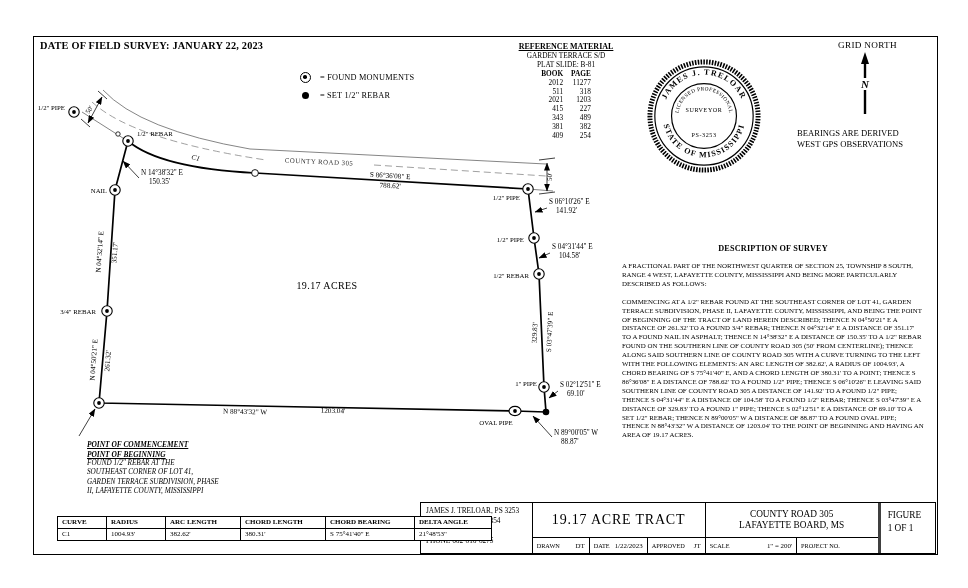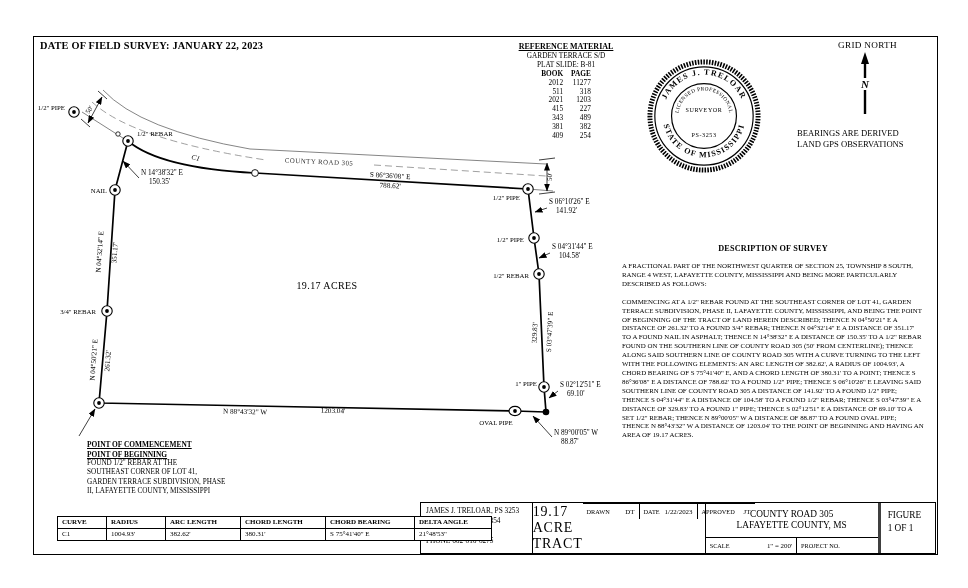--- a/index.html
+++ b/index.html
@@ -29,32 +29,32 @@
   .gridnorth{left:825px;top:40px;width:85px;text-align:center;font-size:9.2px;letter-spacing:.3px;}
   .bearingsnote{left:797px;top:128px;width:142px;text-align:left;font-size:8.6px;line-height:11px;}
 
   
   .descr{left:622px;top:196px;width:302px;margin-top:48px;}
   .descr .dtitle{text-align:center;font-size:8.2px;font-weight:bold;margin-bottom:9px;letter-spacing:.2px;}
   .descr p{margin:0;font-size:6.9px;line-height:8.9px;text-align:left;}
   .descr p + p{margin-top:9px;}
 
   
-  .poc{left:87px;top:440px;width:190px;}
+  .poc{left:87px;top:440px;width:190px;font-style:italic;}
   .poc .ptitle{font-size:7.4px;font-weight:bold;text-decoration:underline;line-height:9.6px;}
   .poc .pline{font-size:7.2px;line-height:9.2px;}
 
   
   .cert{left:424px;top:477px;width:512px;font-size:8px;line-height:10.2px;}
 
   
   .tblock{left:420px;top:502px;width:516px;height:52px;border:1.5px solid #000;display:flex;box-sizing:border-box;background:#fff;}
   .tb-col{box-sizing:border-box;height:100%;}
   .tb-surveyor{width:113px;border-right:1px solid #000;padding:3px 0 0 5px;font-size:7.3px;line-height:10px;}
-  .tb-mid{width:172px;display:flex;}
+  .tb-mid{width:172px;display:flex;flex-direction:column;}
   .tb-tract{flex:1;display:flex;align-items:center;justify-content:center;font-size:14px;letter-spacing:.8px;}
   .tb-row{height:16px;border-top:1px solid #000;display:flex;box-sizing:border-box;}
   .tb-cell{display:flex;align-items:center;justify-content:space-between;padding:0 4px;box-sizing:border-box;border-right:1px solid #000;}
   .tb-cell:last-child{border-right:none;}
   .tb-lab{font-size:6.3px;}
   .tb-val{font-size:6.9px;}
   .tb-loc{width:173px;border-left:1px solid #000;display:flex;flex-direction:column;box-sizing:border-box;}
   .tb-locname{flex:1;display:flex;flex-direction:column;align-items:center;justify-content:center;font-size:9.3px;line-height:11.5px;}
   .tb-fig{width:58px;border-left:3px solid #404040;padding:6px 0 0 7px;font-size:9.3px;line-height:13px;box-sizing:border-box;}
 
@@ -200,20 +200,30 @@
     <text class="t72" x="554" y="435">N 89°00'05" W</text>
     <text class="t72" x="561" y="444">88.87'</text>
     <text class="t72" text-anchor="middle" transform="translate(245,414) rotate(1.1)">N 88°43'32" W</text>
     <text class="t72" text-anchor="middle" transform="translate(333,413) rotate(1.1)">1203.04'</text>
 
     <text class="t10" x="327" y="289" text-anchor="middle">19.17 ACRES</text>
   </svg>
 
   <div class="abs date-line">DATE OF FIELD SURVEY: JANUARY 22, 2023</div>
 
+  <div class="abs legend">
+    <div class="legend-row">
+      <span class="fm-icon"></span>
+      <span class="legend-label">= FOUND MONUMENTS</span>
+    </div>
+    <div class="legend-row" style="margin-top:3px;">
+      <span class="sm-icon"></span>
+      <span class="legend-label">= SET 1/2" REBAR</span>
+    </div>
+  </div>
 
   <div class="abs refmat">
     <div class="rtitle">REFERENCE MATERIAL</div>
     <div class="rline">GARDEN TERRACE S/D</div>
     <div class="rline">PLAT SLIDE: B-81</div>
     <table class="reftable">
       <tbody>
           <tr>
             <td class="rh">BOOK</td>
             <td class="rh">PAGE</td>
@@ -268,21 +278,21 @@
 
   <div class="abs gridnorth">GRID NORTH</div>
   <svg class="abs" style="left:852px;top:52px;" width="26" height="66" viewBox="0 0 26 66">
     <polygon points="13,0 9,12 17,12" fill="#000"></polygon>
     <line x1="13" y1="11" x2="13" y2="62" stroke="#000" stroke-width="2.4"></line>
     <rect x="6" y="26" width="14" height="12" fill="#fff"></rect>
     <text x="13" y="36" text-anchor="middle" font-size="11" font-style="italic" font-weight="bold">N</text>
   </svg>
   <div class="abs bearingsnote">
     <div>BEARINGS ARE DERIVED</div>
-    <div>LAND GPS OBSERVATIONS</div>
+    <div>WEST GPS OBSERVATIONS</div>
   </div>
 
   <div class="abs descr">
     <div class="dtitle">DESCRIPTION OF SURVEY</div>
     <p>A FRACTIONAL PART OF THE NORTHWEST QUARTER OF SECTION 25, TOWNSHIP 8 SOUTH, RANGE 4 WEST, LAFAYETTE COUNTY, MISSISSIPPI AND BEING MORE PARTICULARLY DESCRIBED AS FOLLOWS:</p>
     <p>COMMENCING AT A 1/2" REBAR FOUND AT THE SOUTHEAST CORNER OF LOT 41, GARDEN TERRACE SUBDIVISION, PHASE II, LAFAYETTE COUNTY, MISSISSIPPI, AND BEING THE POINT OF BEGINNING OF THE TRACT OF LAND HEREIN DESCRIBED; THENCE N 04°50'21" E A DISTANCE OF 261.32' TO A FOUND 3/4" REBAR; THENCE N 04°32'14" E A DISTANCE OF 351.17' TO A FOUND NAIL IN ASPHALT; THENCE N 14°38'32" E A DISTANCE OF 150.35' TO A 1/2" REBAR FOUND ON THE SOUTHERN LINE OF COUNTY ROAD 305 (50' FROM CENTERLINE); THENCE ALONG SAID SOUTHERN LINE OF COUNTY ROAD 305 WITH A CURVE TURNING TO THE LEFT WITH THE FOLLOWING ELEMENTS: AN ARC LENGTH OF 382.62', A RADIUS OF 1004.93', A CHORD BEARING OF S 75°41'40" E, AND A CHORD LENGTH OF 380.31' TO A POINT; THENCE S 86°36'08" E A DISTANCE OF 788.62' TO A FOUND 1/2" PIPE; THENCE S 06°10'26" E LEAVING SAID SOUTHERN LINE OF COUNTY ROAD 305 A DISTANCE OF 141.92' TO A FOUND 1/2" PIPE; THENCE S 04°31'44" E A DISTANCE OF 104.58' TO A FOUND 1/2" REBAR; THENCE S 03°47'39" E A DISTANCE OF 329.83' TO A FOUND 1" PIPE; THENCE S 02°12'51" E A DISTANCE OF 69.10' TO A SET 1/2" REBAR; THENCE N 89°00'05" W A DISTANCE OF 88.87' TO A FOUND OVAL PIPE; THENCE N 88°43'32" W A DISTANCE OF 1203.04' TO THE POINT OF BEGINNING AND HAVING AN AREA OF 19.17 ACRES.</p>
   </div>
 
   <div class="abs poc">
     <div class="ptitle">POINT OF COMMENCEMENT</div>
@@ -314,21 +324,21 @@
         </div>
         <div class="tb-cell" style="width:57px;">
           <span class="tb-lab">APPROVED</span>
           <span class="tb-val">JT</span>
         </div>
       </div>
     </div>
     <div class="tb-col tb-loc">
       <div class="tb-locname">
         <div>COUNTY ROAD 305</div>
-        <div>LAFAYETTE COUNTY, MS</div>
+        <div>LAFAYETTE BOARD, MS</div>
       </div>
       <div class="tb-row">
         <div class="tb-cell" style="width:92px;">
           <span class="tb-lab">SCALE</span>
           <span class="tb-val">1" = 200'</span>
         </div>
         <div class="tb-cell" style="width:81px;">
           <span class="tb-lab">PROJECT NO.</span>
           <span class="tb-val"></span>
         </div>

